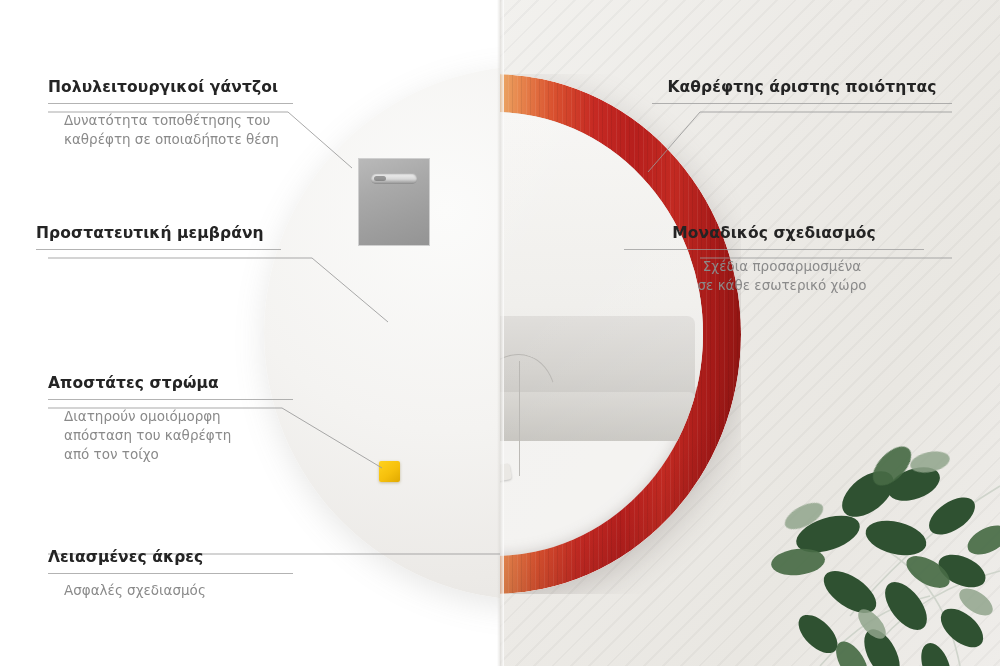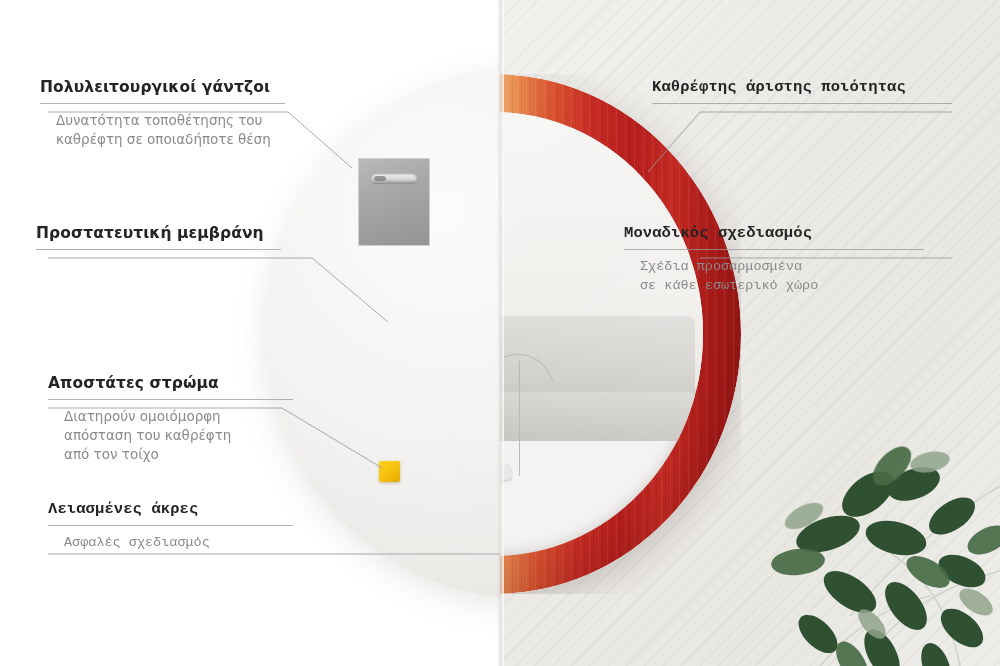--- a/index.html
+++ b/index.html
@@ -265,21 +265,21 @@
     line-height: 1.42;
     color: #8a8a8a;
     font-weight: normal;
   }
   .rule {
     height: 1px;
     background: #9a9a9a;
     opacity: 0.75;
   }
   .co-left { text-align: left; }
-  .co-right { text-align: left; font-family: Liberation Mono, monospace; }
+  .co-right { text-align: center; }
 
   .leader {
     position: absolute;
     overflow: visible;
   }
   .leader path, .leader line {
     stroke: #9a9a9a;
     stroke-width: 1;
     fill: none;
     opacity: 0.85;
@@ -366,38 +366,38 @@
 
   <svg class="leader" style="left:0;top:0;width:1000px;height:666px;">
     <path d="M48 112 L288 112 L352 168"></path>
     <path d="M48 258 L312 258 L388 322"></path>
     <path d="M48 408 L282 408 L382 468"></path>
     <path d="M48 554 L500 554"></path>
     <path d="M952 112 L700 112 L648 172"></path>
     <path d="M952 258 L700 258"></path>
   </svg>
 
-  <div class="callout co-left" style="left:40px; top:78px; width:245px;">
+  <div class="callout co-left" style="left:48px; top:78px; width:245px;">
     <h3>Πολυλειτουργικοί γάντζοι</h3>
     <div class="rule"></div>
     <p>Δυνατότητα τοποθέτησης του<br>καθρέφτη σε οποιαδήποτε θέση</p>
   </div>
 
   <div class="callout co-left" style="left:36px; top:224px; width:245px;">
     <h3>Προστατευτική μεμβράνη</h3>
     <div class="rule"></div>
   </div>
 
   <div class="callout co-left" style="left:48px; top:374px; width:245px;">
     <h3>Αποστάτες στρώμα</h3>
     <div class="rule"></div>
     <p>Διατηρούν ομοιόμορφη<br>απόσταση του καθρέφτη<br>από τον τοίχο</p>
   </div>
 
-  <div class="callout co-left" style="left:48px; top:500px; width:245px;font-family:Liberation Mono, monospace;">
+  <div class="callout co-left" style="left:48px; top:548px; width:245px;">
     <h3>Λειασμένες άκρες</h3>
     <div class="rule"></div>
     <p>Ασφαλές σχεδιασμός</p>
   </div>
 
   <div class="callout co-right" style="left:652px; top:78px; width:300px;">
     <h3>Καθρέφτης άριστης ποιότητας</h3>
     <div class="rule"></div>
   </div>
 

